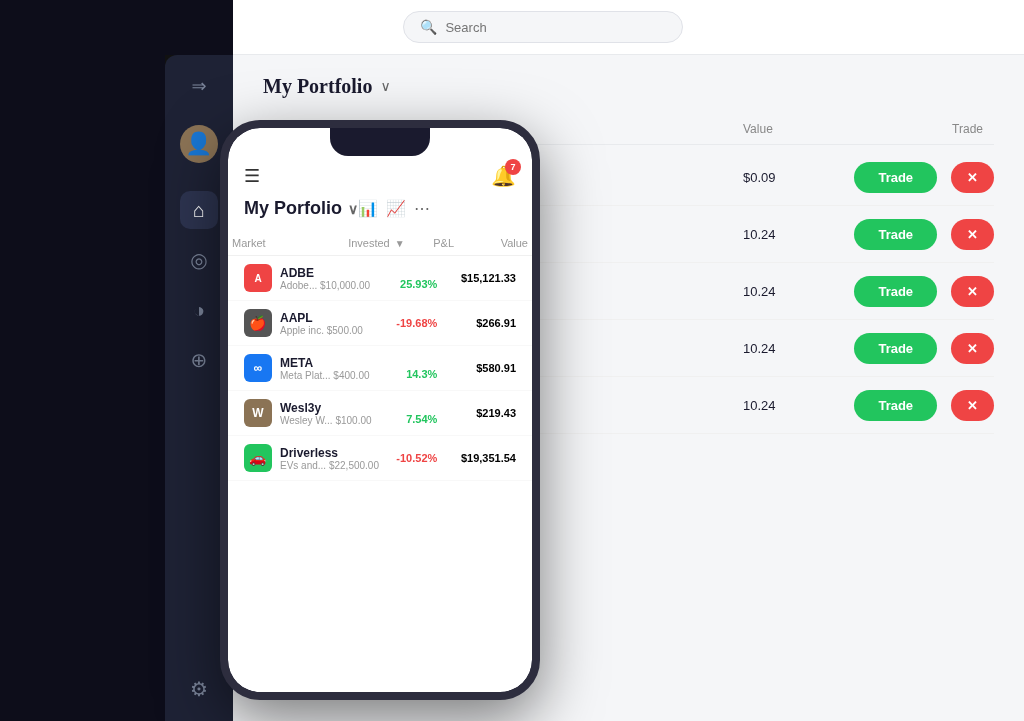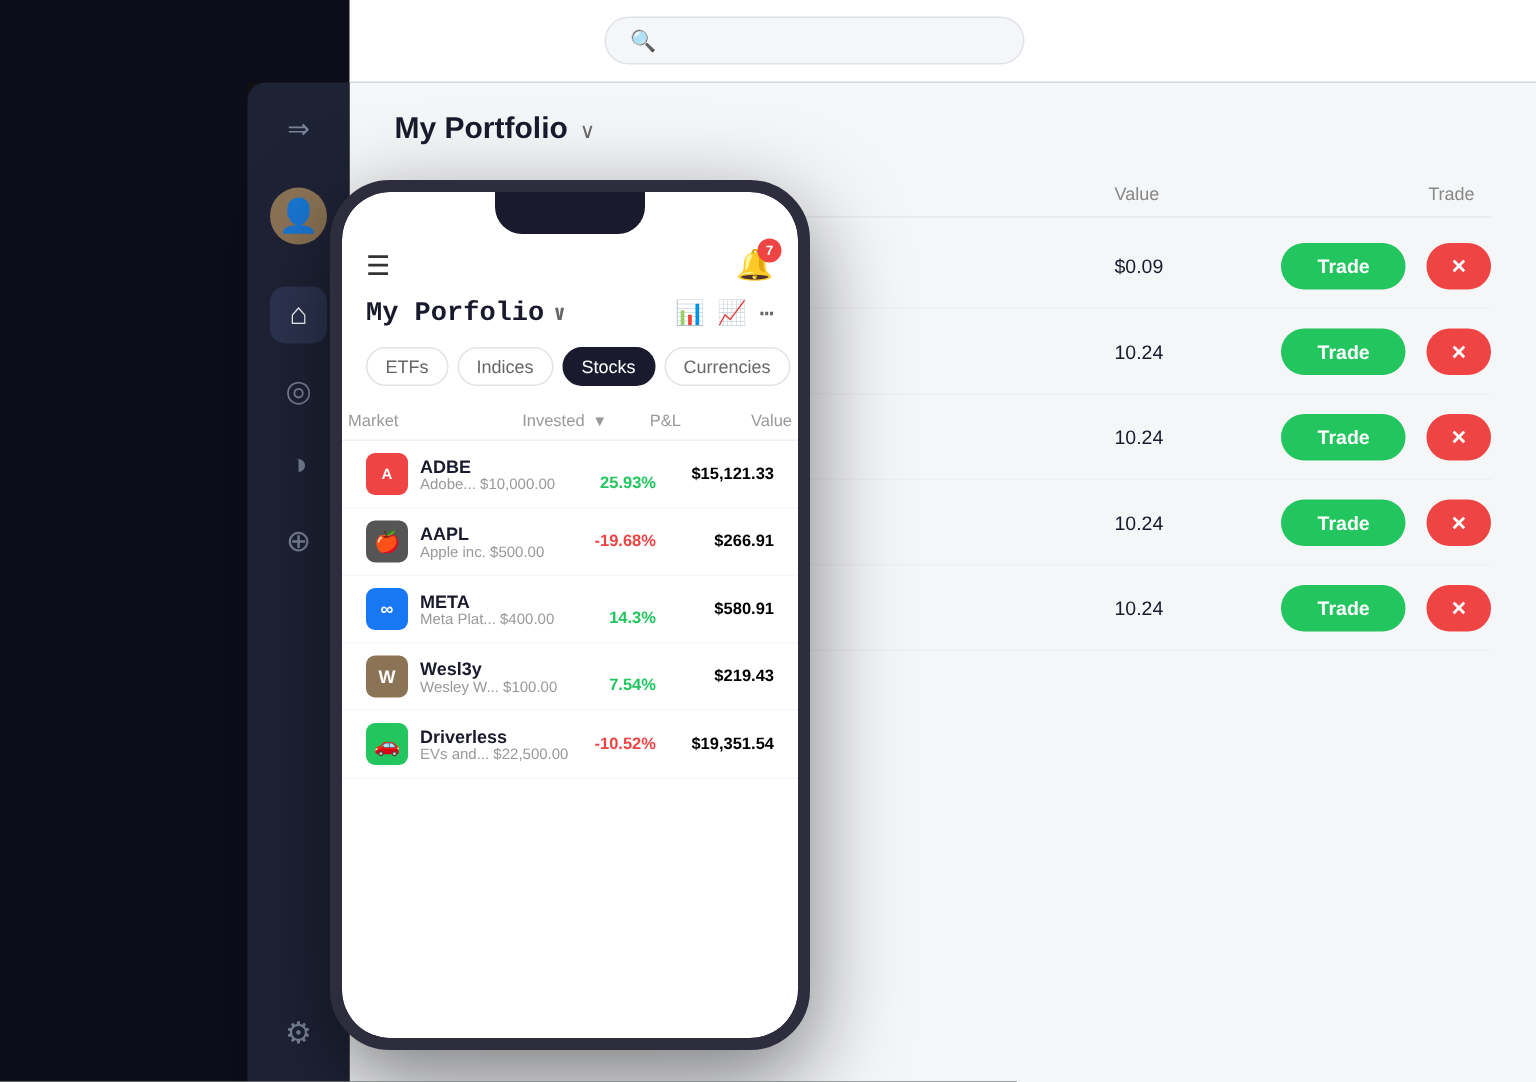--- a/index.html
+++ b/index.html
@@ -127,20 +127,21 @@
       right: 0;
       bottom: 0;
       padding: 20px 30px;
     }
 
     .portfolio-header {
       display: flex;
       align-items: center;
       gap: 8px;
       margin-bottom: 16px;
+      font-family: Liberation Serif, serif;
     }
 
     .portfolio-title {
       font-size: 20px;
       font-weight: 700;
       color: #1a1a2e;
     }
 
     .portfolio-dropdown {
       color: #666;
@@ -280,22 +281,20 @@
       border-radius: 50%;
       display: flex;
       align-items: center;
       justify-content: center;
     }
 
     .phone-portfolio-header {
       padding: 0 16px 12px;
       display: flex;
       align-items: center;
-      justify-content: space-between;
-      font-family: Liberation Mono, monospace;
     }
 
     .phone-portfolio-title {
       font-size: 18px;
       font-weight: 700;
       color: #1a1a2e;
       display: flex;
       align-items: center;
       gap: 6px;
     }
@@ -423,20 +422,21 @@
 </head>
 <body>
 
 <div class="outer-bg"></div>
 <div class="outer-bg-right"></div>
 <div class="outer-bg-top"></div>
 
 <div class="header">
   <div class="search-bar">
     <span style="color:#999; font-size:14px;">🔍</span>
+    <input type="text" placeholder="Search" style="">
   </div>
 </div>
 
 <div class="sidebar">
   <div class="sidebar-menu-icon">⇒</div>
   <div class="sidebar-avatar">
     <span style="font-size:22px;">👤</span>
   </div>
   <div class="sidebar-icon active">
     <span>⌂</span>
@@ -582,26 +582,20 @@
         <span>My Porfolio</span>
         <span style="font-size:14px;color:#666;">∨</span>
       </div>
       <div class="phone-chart-icons">
         <span>📊</span>
         <span>📈</span>
         <span>⋯</span>
       </div>
     </div>
 
-    <div class="phone-tabs">
-      <div class="phone-tab">ETFs</div>
-      <div class="phone-tab">Indices</div>
-      <div class="phone-tab active">Stocks</div>
-      <div class="phone-tab">Currencies</div>
-    </div>
 
     <div class="phone-table-header">
       <div class="ph-col-market">Market</div>
       <div class="ph-col-invested">Invested <span class="ph-sort-icon">▼</span></div>
       <div class="ph-col-pl">P&amp;L</div>
       <div class="ph-col-value">Value</div>
     </div>
 
     <div class="phone-row">
       <div class="ph-stock-logo logo-adbe">A</div>

